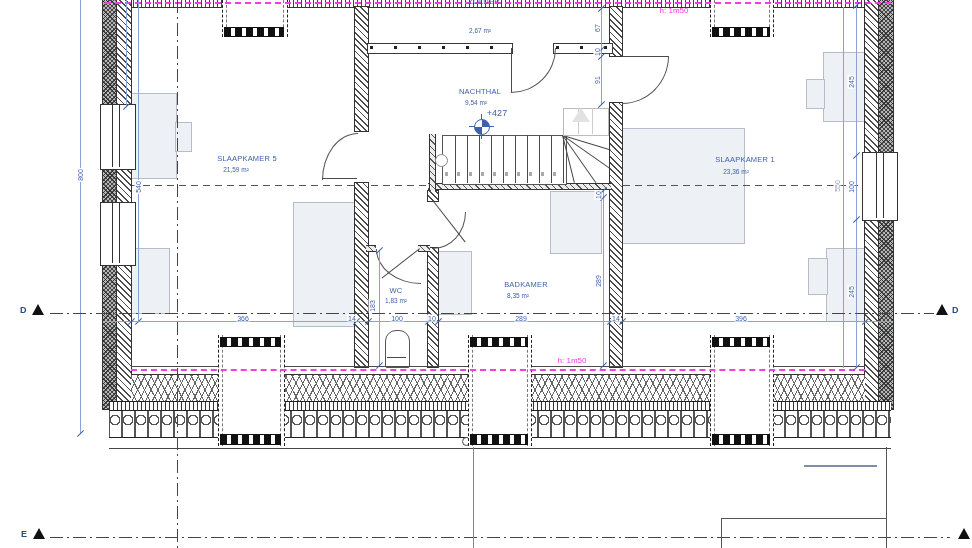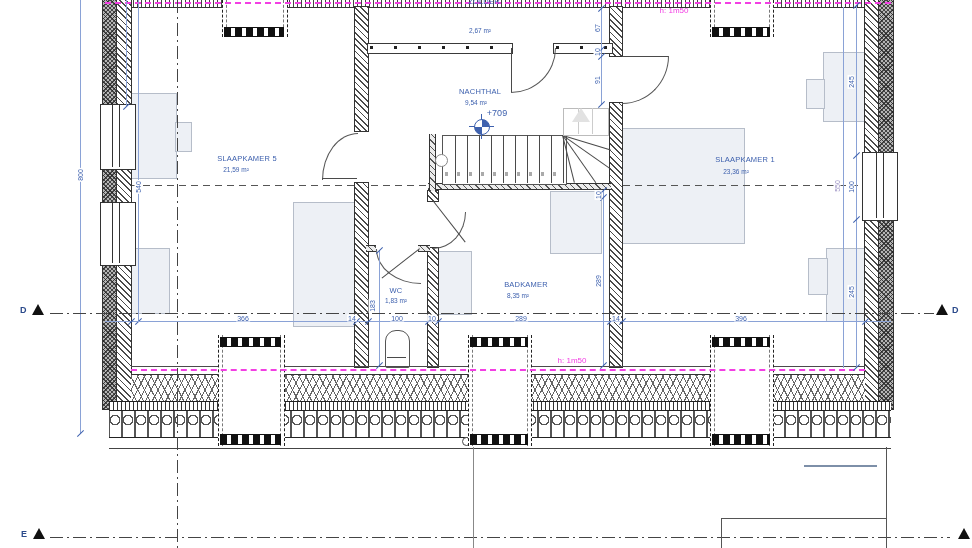--- a/index.html
+++ b/index.html
@@ -191,21 +191,21 @@
   <div class="a ra" style="left:476px;top:103px">9,54 m²</div>
   <div class="a rl" style="left:247px;top:159px">SLAAPKAMER 5</div>
   <div class="a ra" style="left:236px;top:170px">21,59 m²</div>
   <div class="a rl" style="left:745px;top:160px">SLAAPKAMER 1</div>
   <div class="a ra" style="left:736px;top:172px">23,36 m²</div>
   <div class="a rl" style="left:396px;top:291px">WC</div>
   <div class="a ra" style="left:396px;top:301px">1,83 m²</div>
   <div class="a rl" style="left:526px;top:285px">BADKAMER</div>
   <div class="a ra" style="left:518px;top:296px">8,35 m²</div>
 
-  <div class="a" style="left:497px;top:113px;transform:translate(-50%,-50%);color:#3e61ae;font-size:9px;line-height:1">+709</div>
+  <div class="a" style="left:497px;top:113px;transform:translate(-50%,-50%);color:#3e61ae;font-size:9px;line-height:1">+427</div>
   <div class="a" style="left:469px;top:126px;width:25px;height:1px;background:#3e61ae"></div>
   <div class="a" style="left:481px;top:114px;width:1px;height:25px;background:#3e61ae"></div>
   <div class="a" style="left:474px;top:119px;width:14px;height:14px;border:1px solid #3e61ae;border-radius:50%;background:conic-gradient(#3e61ae 0 90deg,#fff 90deg 180deg,#3e61ae 180deg 270deg,#fff 270deg 360deg)"></div>
 
   <div class="a dimln" style="left:80px;top:0;width:1px;height:433px"></div>
   <div class="a tk" style="left:76px;top:433px"></div>
   <div class="a dtxv" style="left:80px;top:175px">800</div>
   <div class="a dimln" style="left:126px;top:0;width:1px;height:106px"></div>
   <div class="a tk" style="left:122px;top:106px"></div>
   <div class="a dimln" style="left:138px;top:0;width:1px;height:321px"></div>

